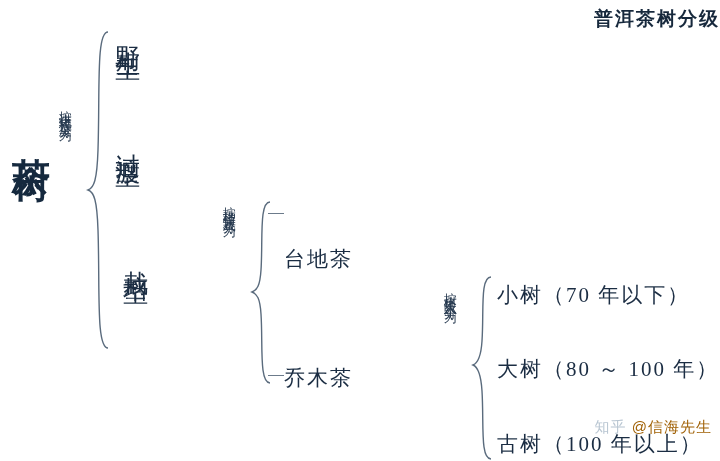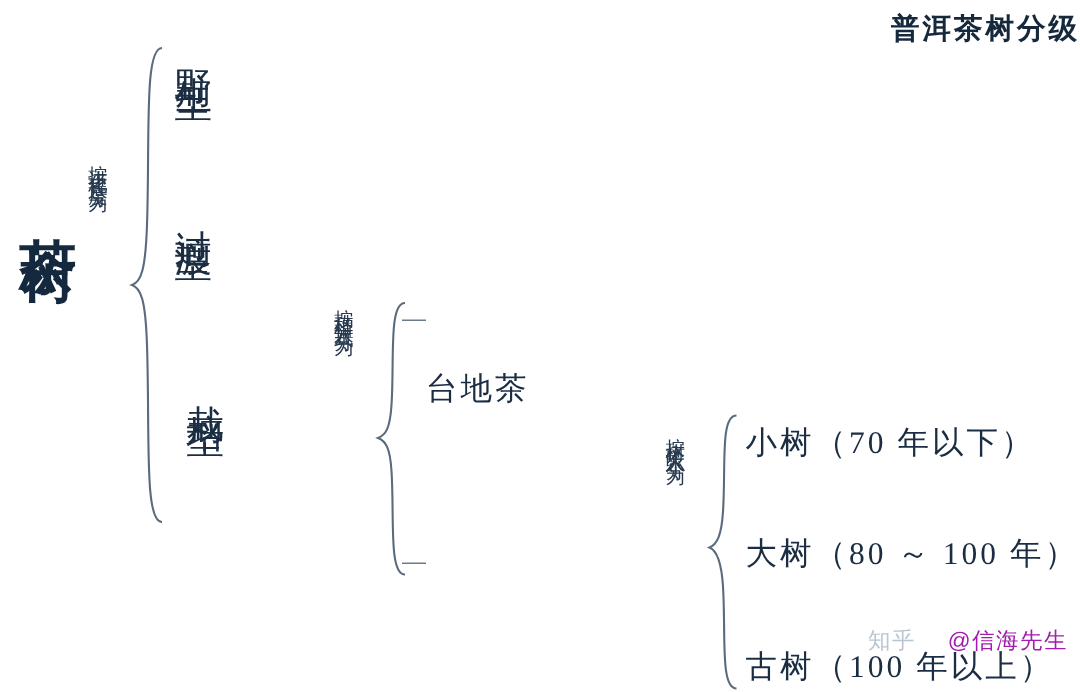--- a/index.html
+++ b/index.html
@@ -89,22 +89,21 @@
     position: absolute;
     right: 8px;
     bottom: 24px;
     font-size: 15px;
     font-family: "Liberation Sans", sans-serif;
     color: #b9c6d2;
     letter-spacing: 1px;
     white-space: nowrap;
   }
   .watermark .wm-strong {
-    color: #a21caf;
-    margin-left: 16px;
+    color: #a16207;
   }
 </style>
 </head>
 <body>
 
 <div id="canvas">
 
   <div class="title">普洱茶树分级</div>
 
   <div class="vtext root-label" style="left: 10px; top: 128px;">茶树</div>
@@ -122,20 +121,21 @@
   <div class="vtext small-vlabel" style="left: 222px; top: 196px;">按种植方式分为</div>
 
   <svg class="brace" style="left: 250px; top: 200px;" width="24" height="185" viewBox="0 0 24 185">
     <path d="M20,2 C9,2 13,40 11,70 C10,86 7,90 2,92 C7,94 10,98 11,114 C13,144 9,183 20,183"></path>
   </svg>
 
   <div class="connector" style="left: 268px; top: 213px; width: 16px;"></div>
   <div class="connector" style="left: 268px; top: 375px; width: 16px;"></div>
 
   <div class="hlabel" style="left: 284px; top: 217px; margin-top: 28px;">台地茶</div>
+  <div class="hlabel" style="left: 284px; top: 364px;">乔木茶</div>
 
   <div class="vtext small-vlabel" style="left: 443px; top: 282px;">按树龄大小分为</div>
 
   <svg class="brace" style="left: 471px; top: 275px;" width="24" height="186" viewBox="0 0 24 186">
     <path d="M20,2 C9,2 13,36 11,66 C10,82 7,88 2,90 C7,92 10,100 11,116 C13,148 9,184 20,184"></path>
   </svg>
 
   <div class="hlabel" style="left: 497px; top: 281px;">小树（70 年以下）</div>
   <div class="hlabel" style="left: 497px; top: 355px;">大树（80 ～ 100 年）</div>
   <div class="hlabel" style="left: 497px; top: 430px;">古树（100 年以上）</div>

